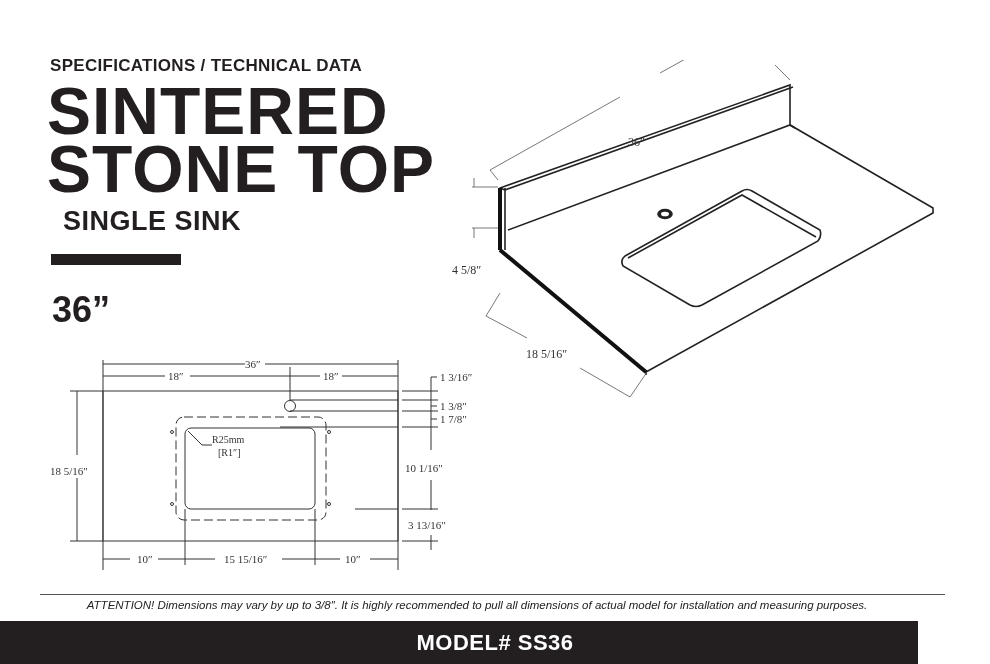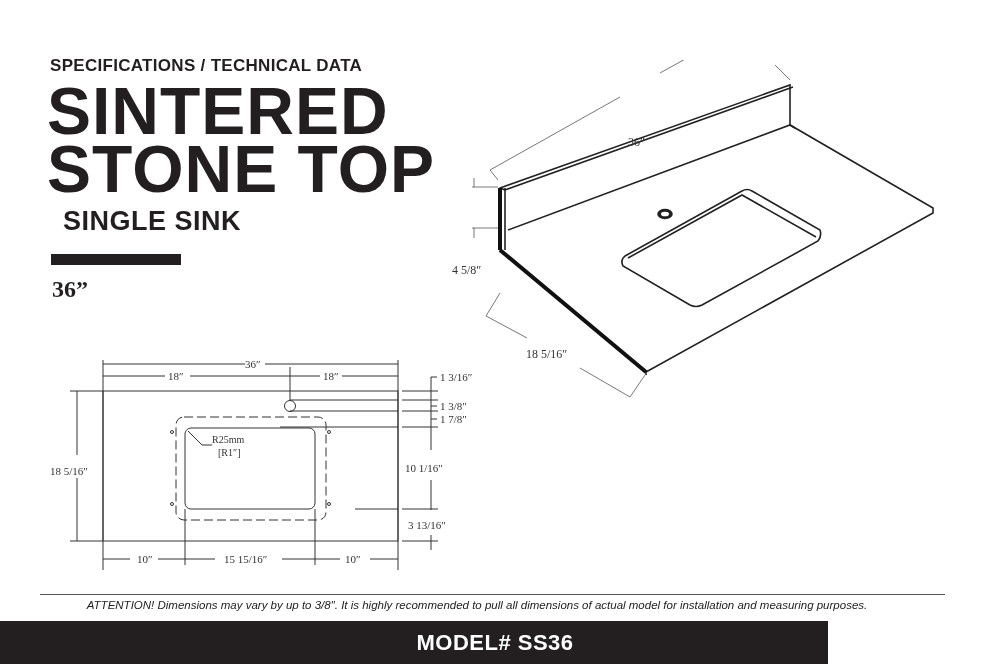--- a/index.html
+++ b/index.html
@@ -4,25 +4,25 @@
 <style>
   html, body { margin:0; padding:0; }
   body { width:990px; height:664px; background:#ffffff; position:relative; overflow:hidden; font-family:"Liberation Sans", sans-serif; color:#231f20; }
   .abs { position:absolute; }
   .kicker { left:50px; top:24px; font-size:17px; font-weight:bold; letter-spacing:0.3px;margin-top:32px; }
   .title { left:47px; font-size:66px; font-weight:bold; line-height:62px; letter-spacing:1px; }
   .t1 { top:80px; }
   .t2 { top:138px; }
   .subtitle { left:63px; top:206px; font-size:27px; font-weight:bold; letter-spacing:0.5px; }
   .rule-bar { left:51px; top:254px; width:130px; height:11px; background:#231f20; }
-  .size { left:52px; top:276px; font-size:24px; font-weight:bold;font-family:Liberation Serif, serif; }
+  .size { left:52px; top:289px; font-size:36px; font-weight:bold; }
   svg text { font-family:"Liberation Serif", serif; fill:#333; }
   .divider { left:40px; top:594px; width:905px; height:1px; background:#555; }
   .attention { left:0; width:954px; top:599px; text-align:center; font-size:11.5px; font-style:italic; color:#222; }
-  .footer { left:0; top:621px; width:828px; height:43px; background:#231f20; }
+  .footer { left:0; top:621px; width:918px; height:43px; background:#231f20; }
   .model { width:990px; text-align:center; top:9px; left:0; color:#ffffff; font-size:22px; font-weight:bold; letter-spacing:0.5px; }
 </style>
 </head>
 <body>
 
 <div class="abs kicker">SPECIFICATIONS / TECHNICAL DATA</div>
 <div class="abs title t1">SINTERED</div>
 <div class="abs title t2">STONE TOP</div>
 <div class="abs subtitle">SINGLE SINK</div>
 <div class="abs rule-bar"></div>

